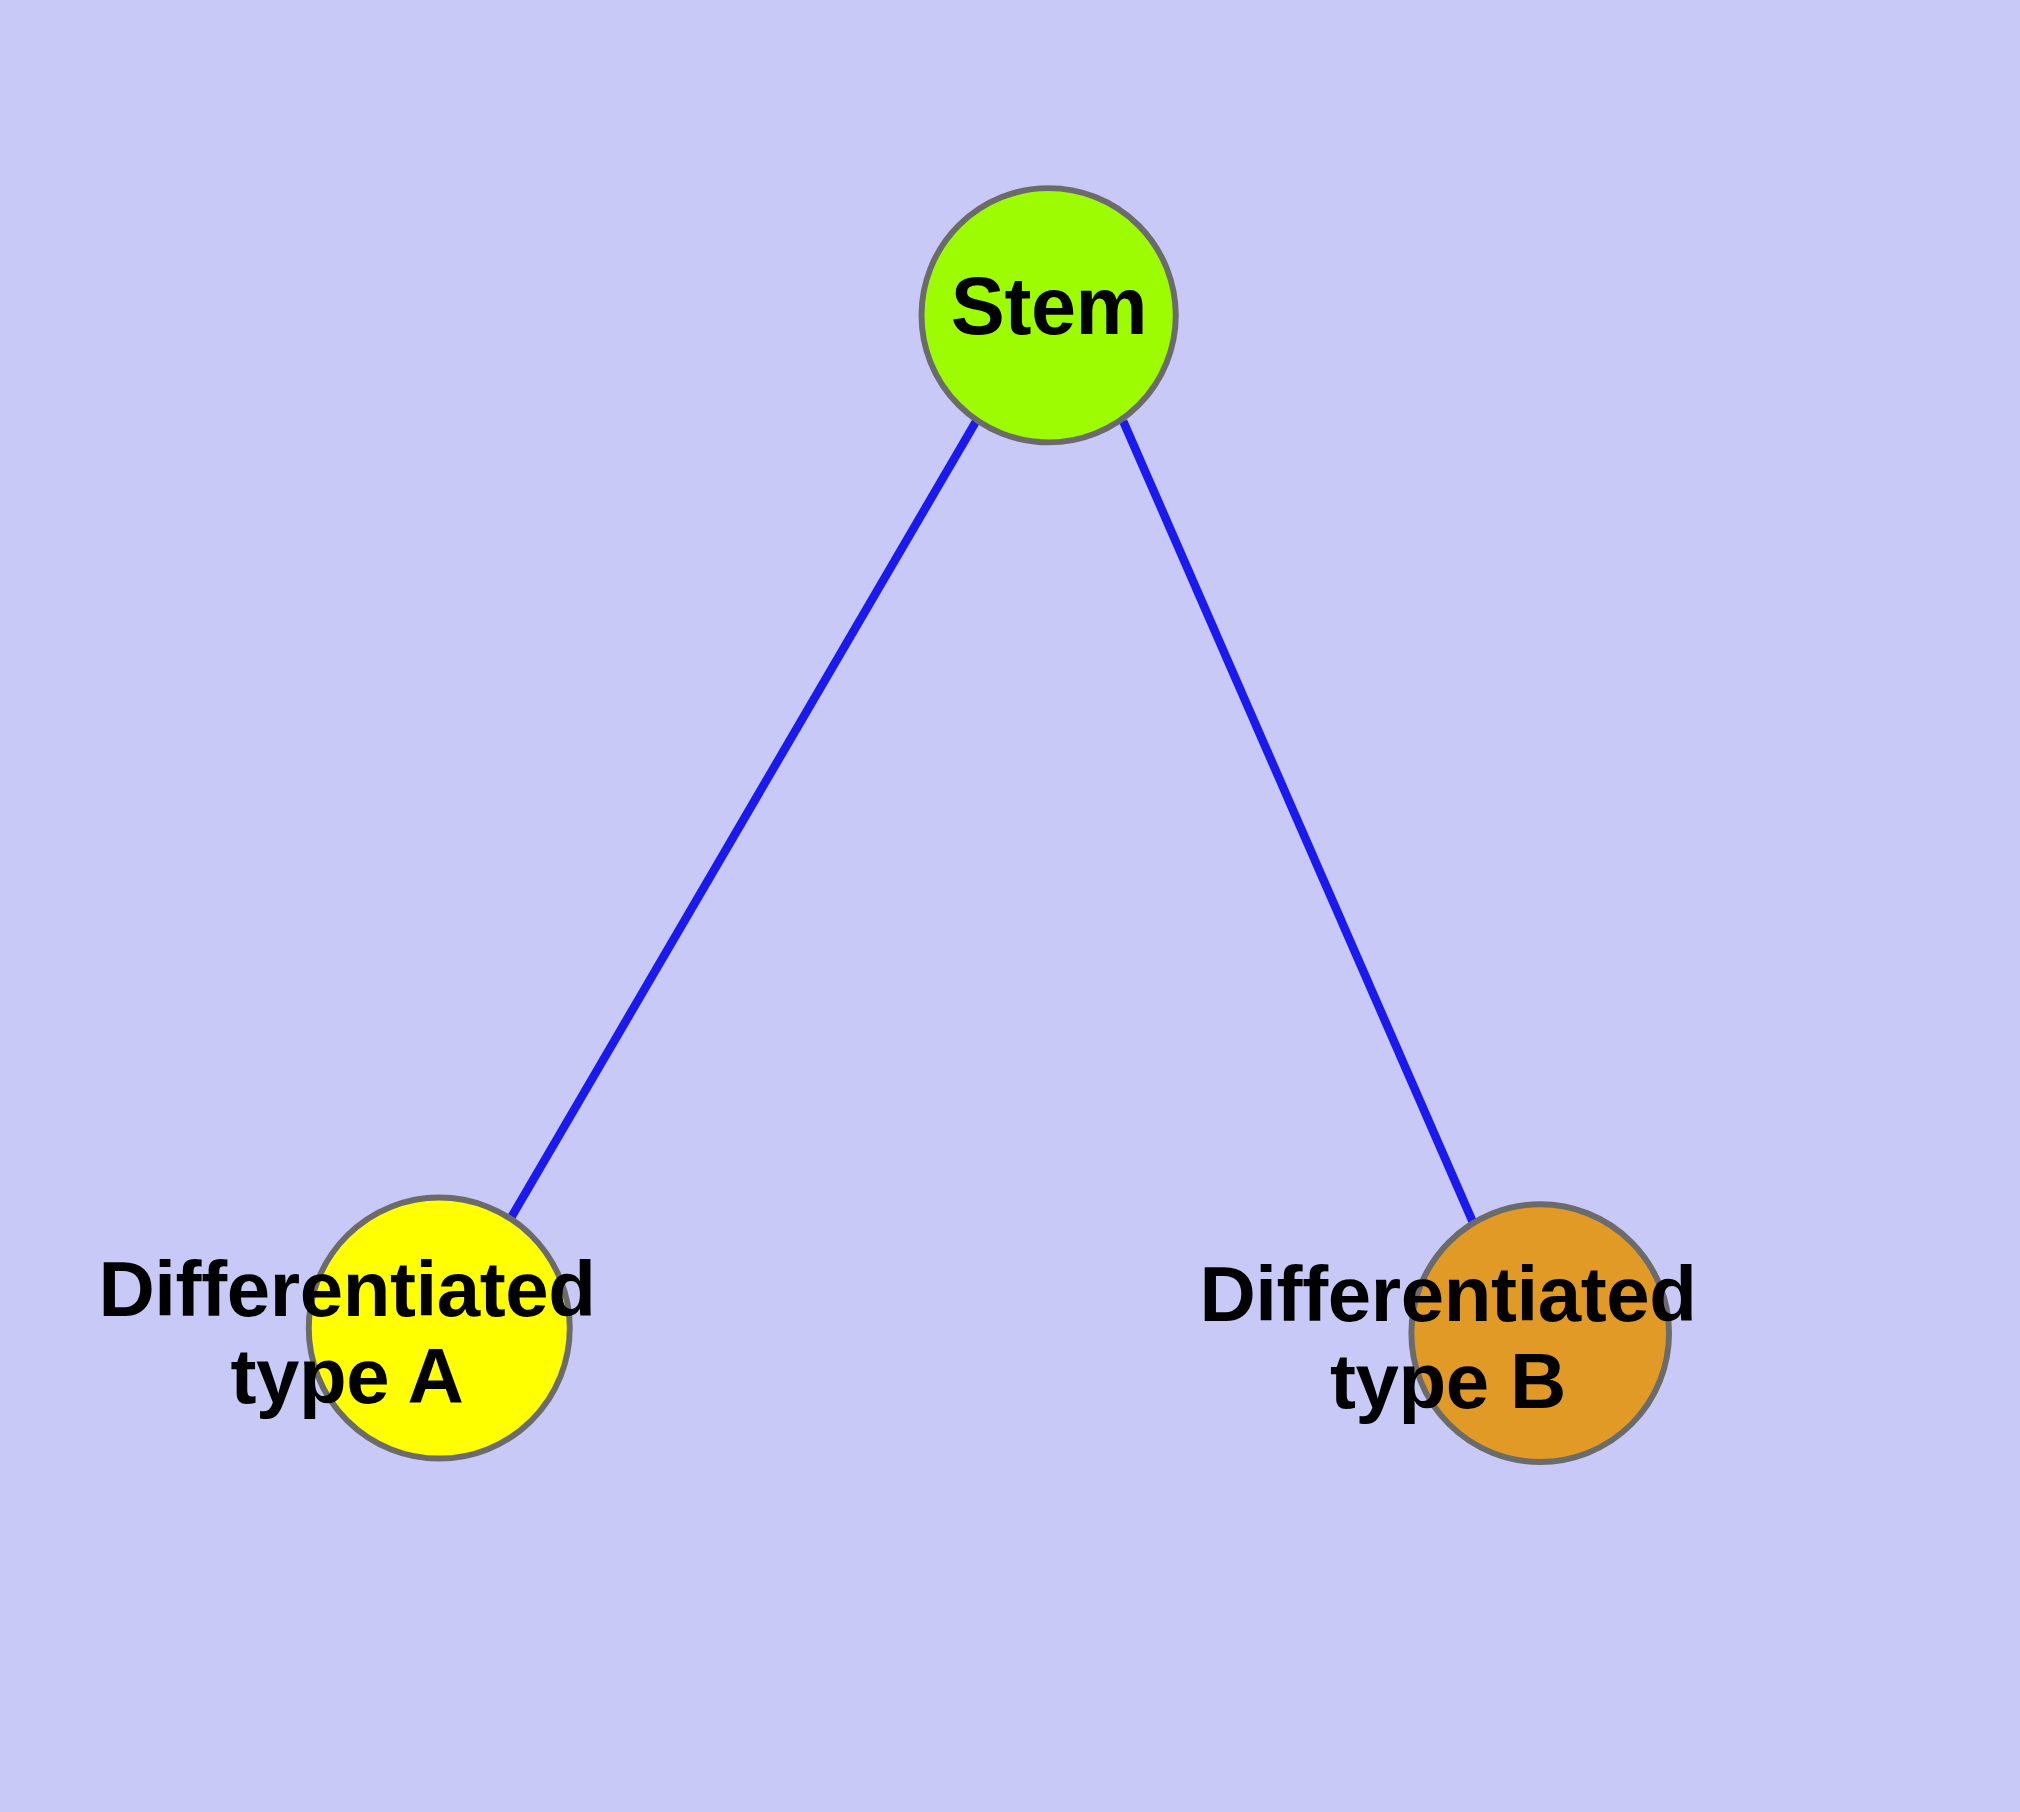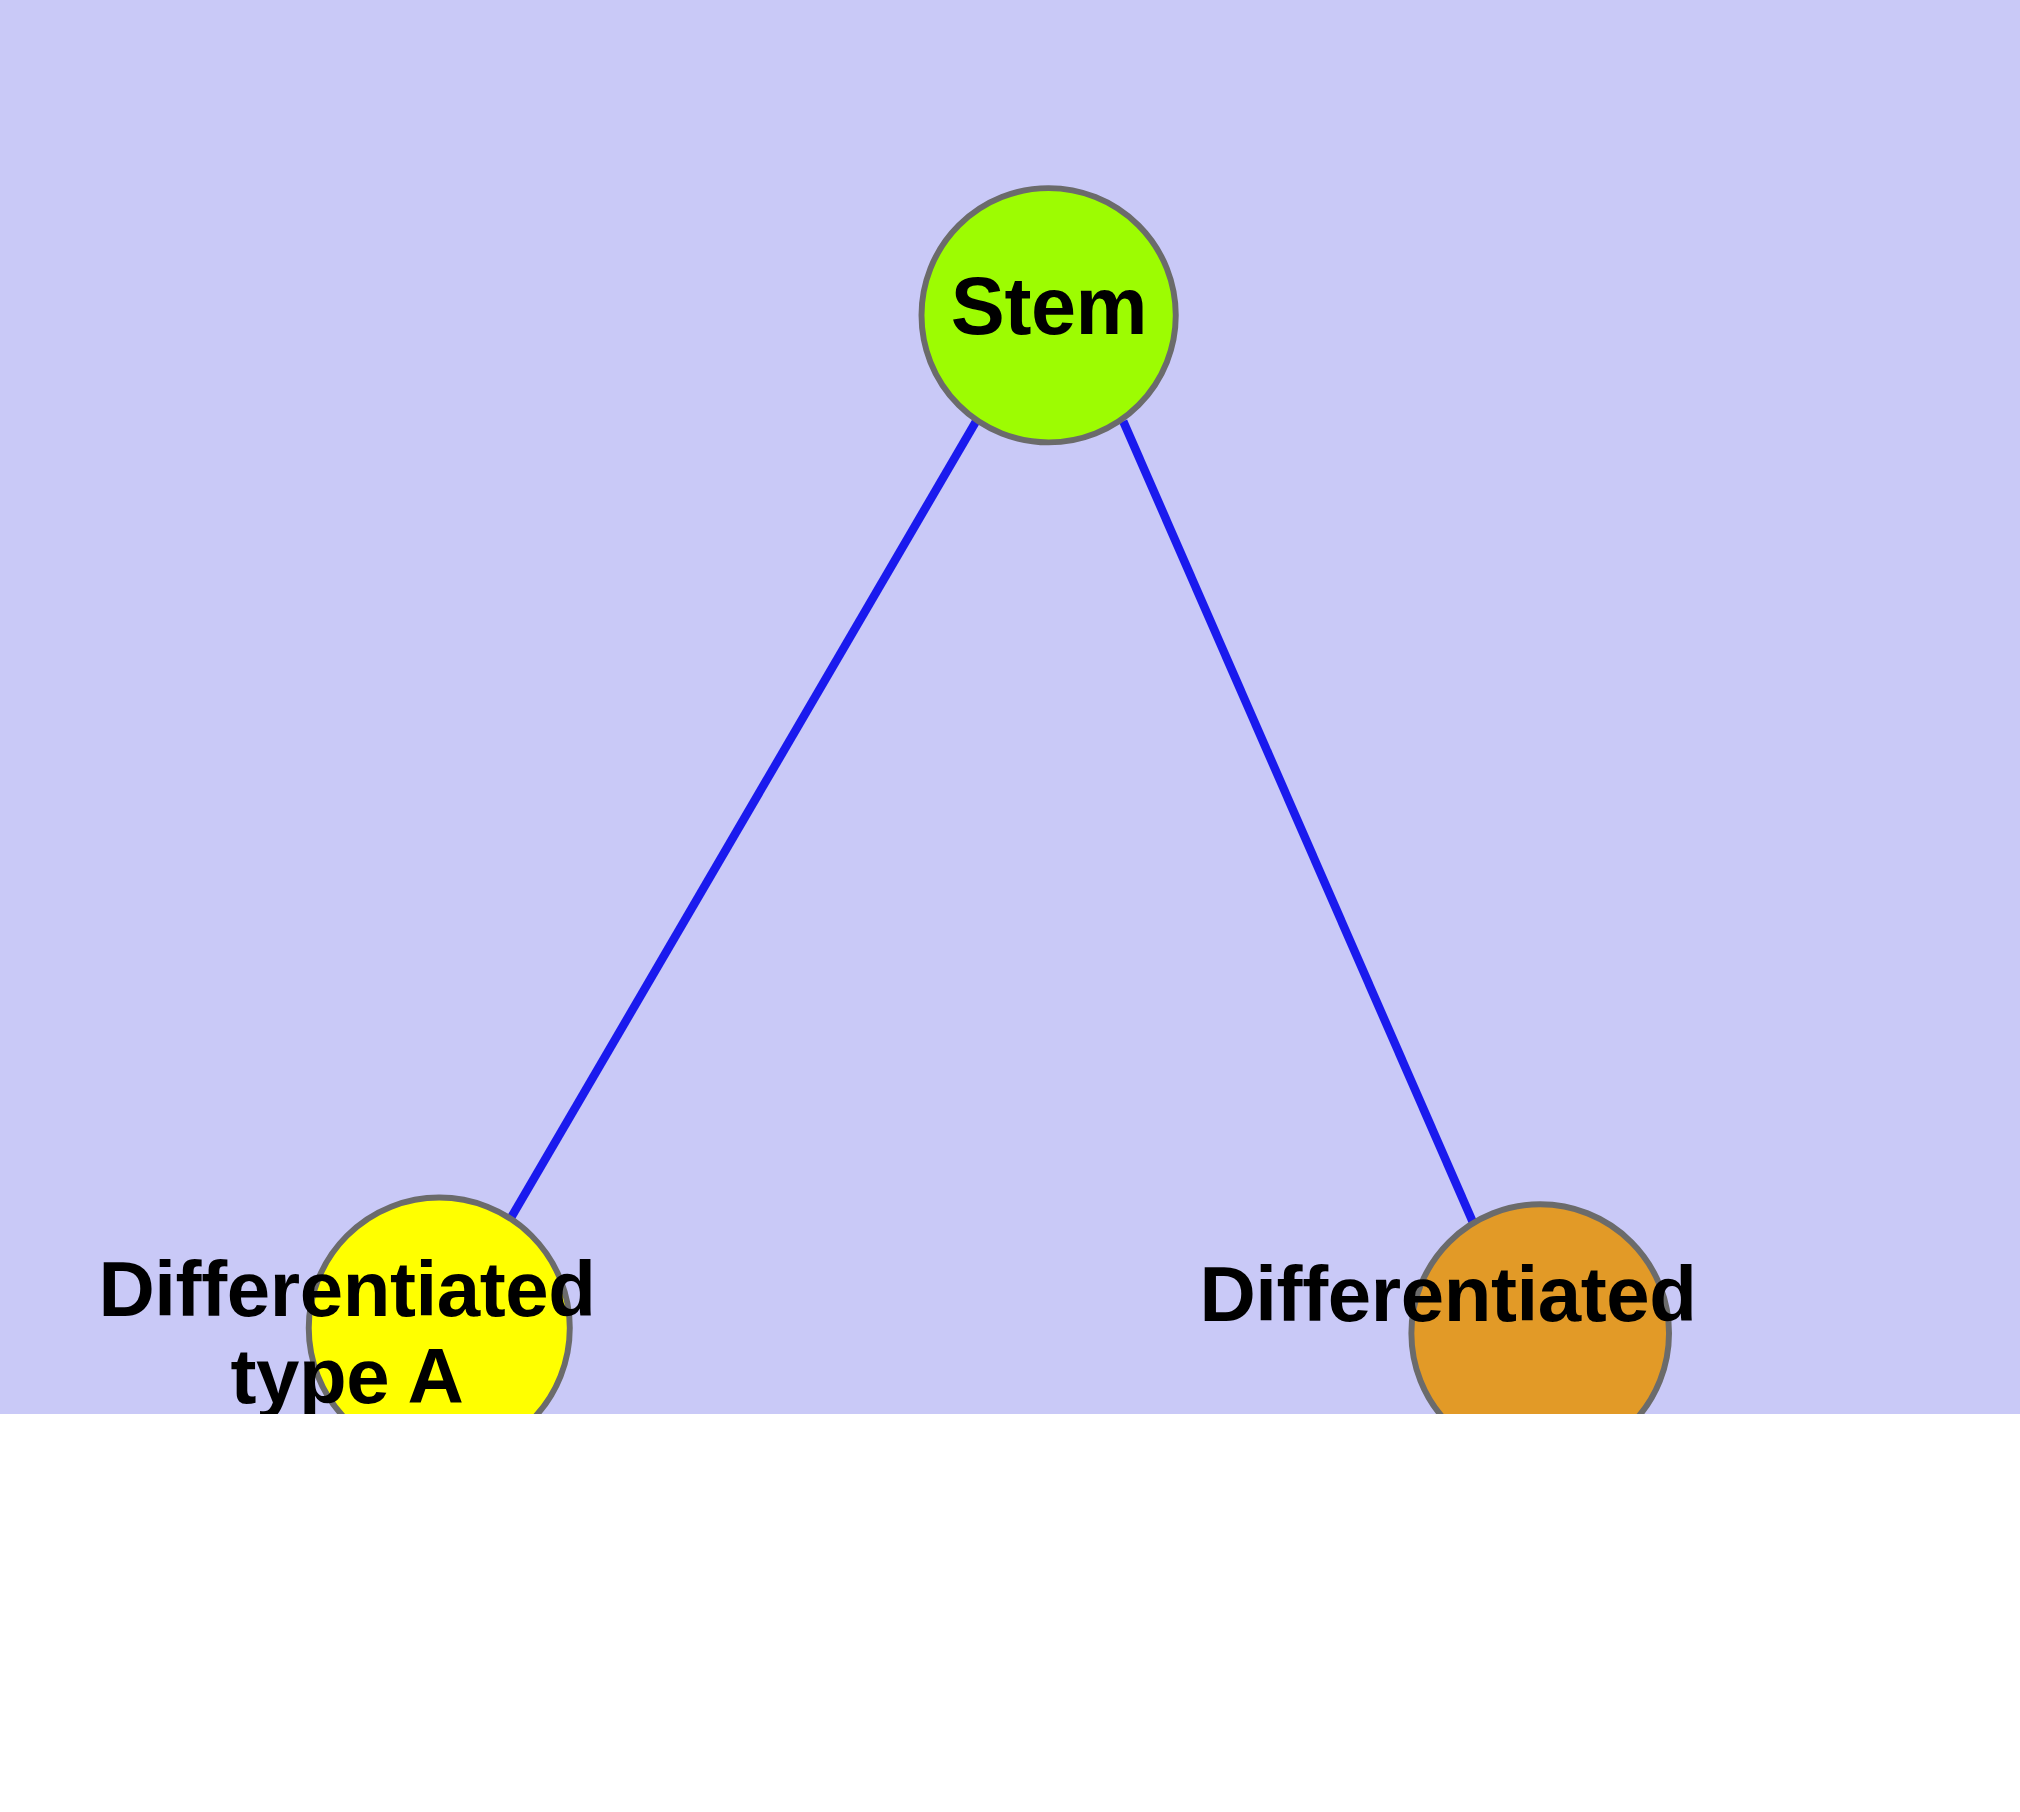--- a/index.html
+++ b/index.html
@@ -3,21 +3,21 @@
 <meta charset="utf-8">
 <style>
   html, body {
     margin: 0;
     padding: 0;
     background: #ffffff;
   }
   #canvas {
     position: relative;
     width: 2021px;
-    height: 1414px;
+    height: 1812px;
     overflow: hidden;
     font-family: "Liberation Sans", "DejaVu Sans", sans-serif;
   }
   #plot-background {
     position: absolute;
     left: 0;
     top: 0;
     width: 2021px;
     height: 1812px;
     background: #c9c9f7;
@@ -64,15 +64,16 @@
       <circle cx="1817" cy="1573" r="152" fill="#e29a27" stroke="#6b6b6b" stroke-width="7"></circle>
     </g>
   </svg>
 
   <div class="node-label root" style="left:625px; top:261px; width:848px;">Stem</div>
 
   <div class="node-label leaf" style="left:-77px; top:1246px; width:848px;">Differentiated</div>
   <div class="node-label leaf" style="left:-77px; top:1333px; width:848px;">type A</div>
 
   <div class="node-label leaf" style="left:1024px; top:1251px; width:848px;">Differentiated</div>
+  <div class="node-label leaf" style="left:1024px; top:1338px; width:848px;">type B</div>
 
 </div>
 
 
 </body></html>

